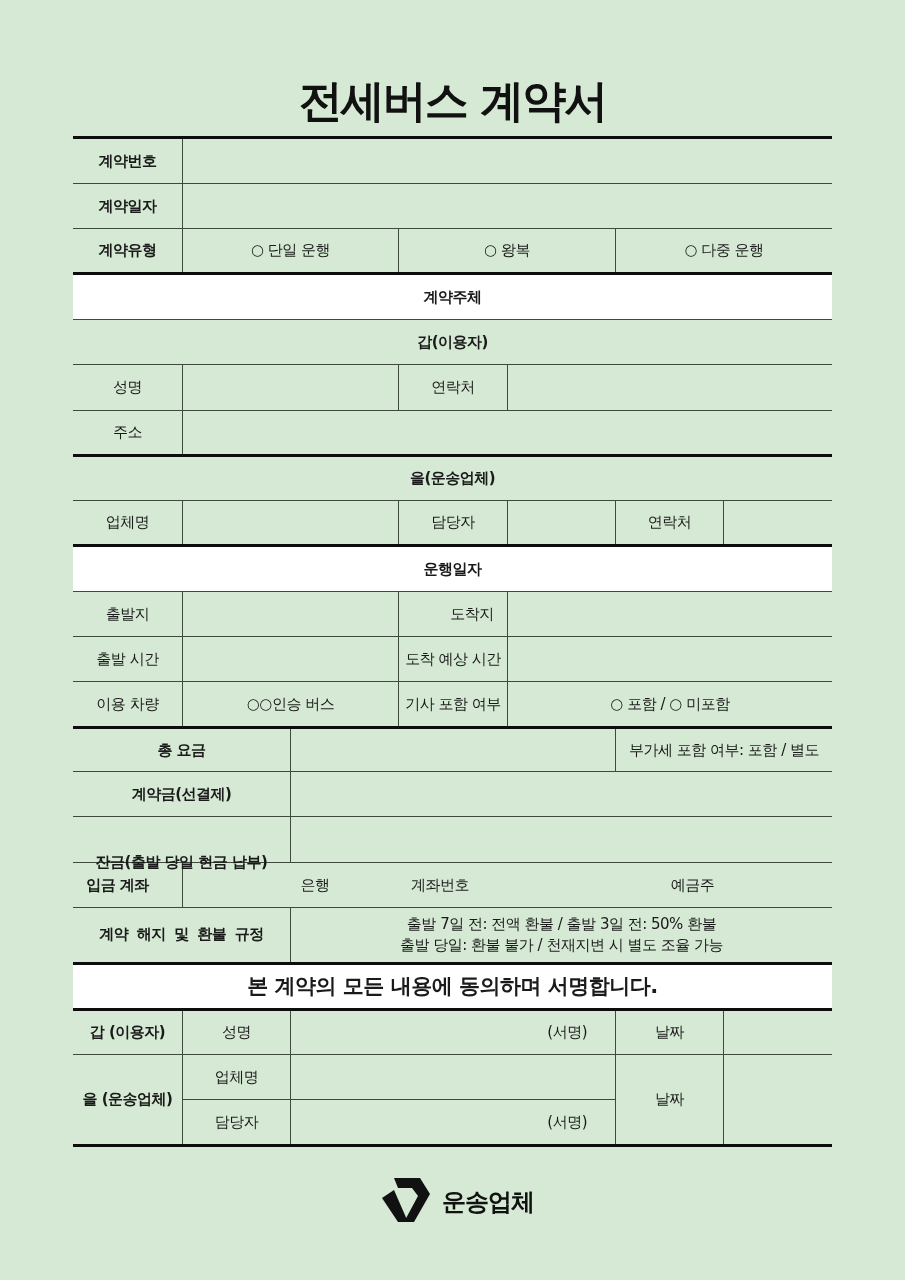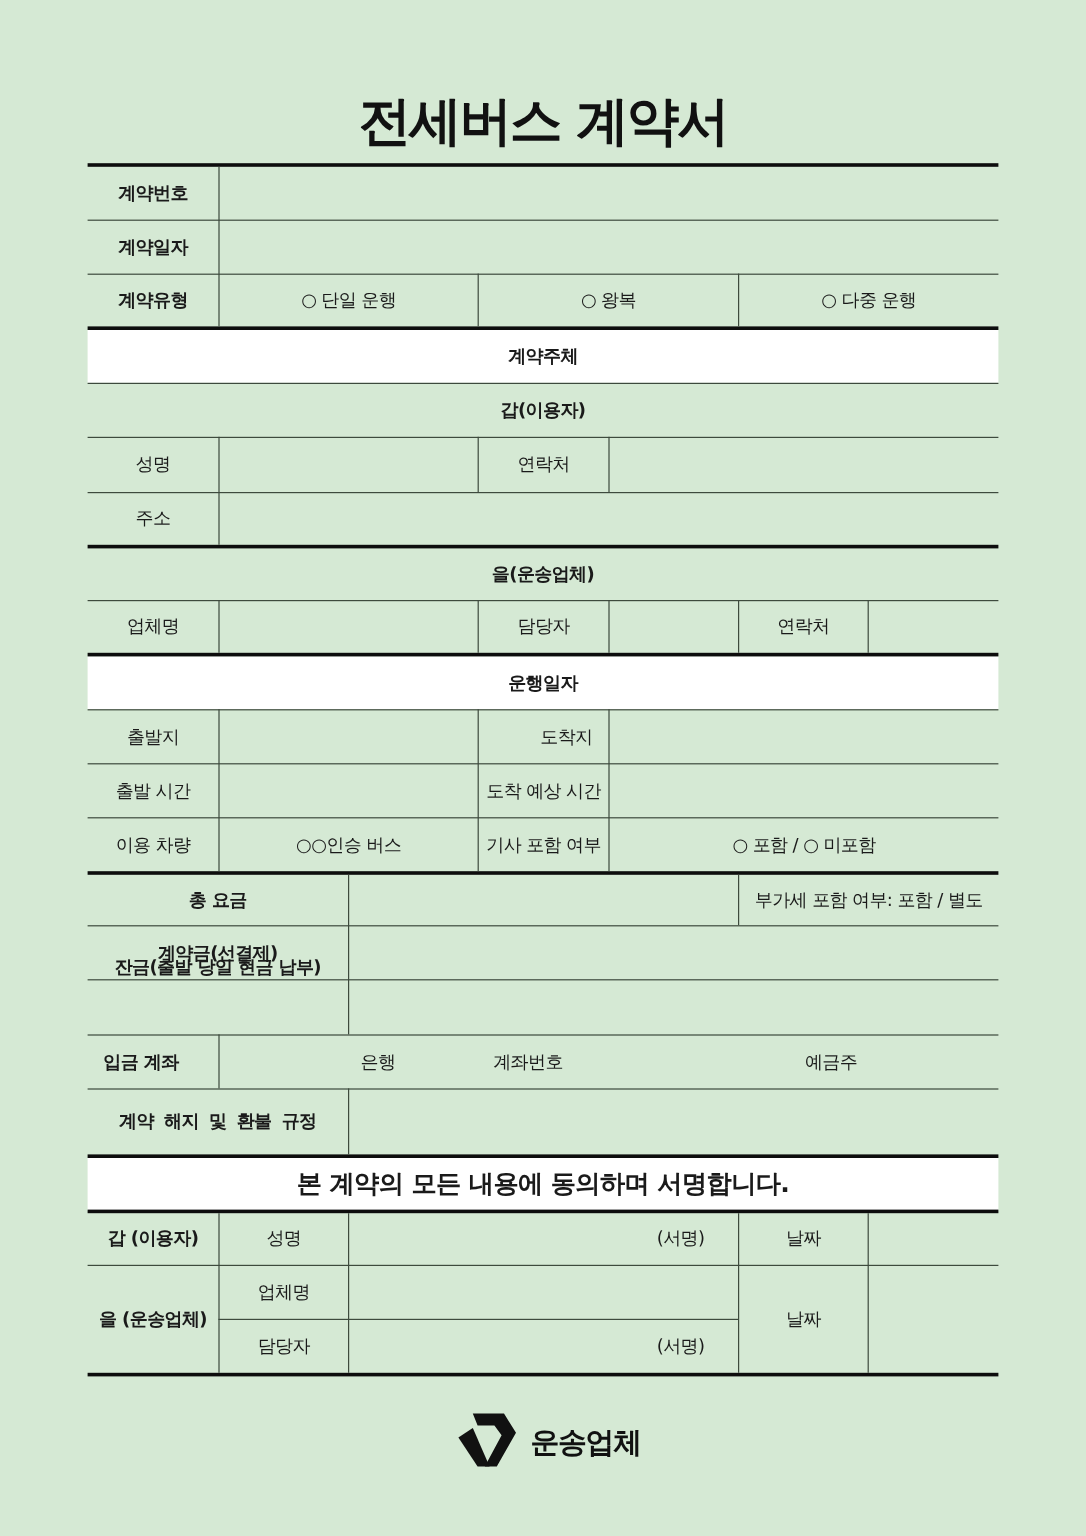--- a/index.html
+++ b/index.html
@@ -128,30 +128,32 @@
 <div class="cell" style="left:399px;top:682px;width:108px;height:44px;">기사 포함 여부</div>
 <div class="cell" style="left:508px;top:682px;width:324px;height:44px;">○ 포함 / ○ 미포함</div>
 
 <div class="cell b" style="left:73px;top:729px;width:217px;height:42px;">총 요금</div>
 <div class="cell" style="left:291px;top:729px;width:324px;height:42px;"></div>
 <div class="cell" style="left:616px;top:729px;width:216px;height:42px;">부가세 포함 여부: 포함 / 별도</div>
 
 <div class="cell b" style="left:73px;top:772px;width:217px;height:44px;">계약금(선결제)</div>
 <div class="cell" style="left:291px;top:772px;width:541px;height:44px;"></div>
 
-<div class="cell b" style="left:73px;top:784px;width:217px;height:45px;">잔금(출발 당일 현금 납부)</div>
+<div class="cell b" style="left:73px;top:840px;width:217px;height:45px;">잔금(출발 당일 현금 납부)</div>
 <div class="cell" style="left:291px;top:817px;width:541px;height:45px;"></div>
 
 <div class="cell b" style="left:63px;top:863px;width:109px;height:44px;">입금 계좌</div>
 <div class="cell" style="left:280px;top:863px;width:70px;height:44px;">은행</div>
 <div class="cell" style="left:395px;top:863px;width:90px;height:44px;">계좌번호</div>
 <div class="cell" style="left:655px;top:863px;width:75px;height:44px;">예금주</div>
 
 <div class="cell b" style="left:73px;top:908px;width:217px;height:54px;font-family:Liberation Mono, monospace;">계약 해지 및 환불 규정</div>
 <div class="cell" style="left:291px;top:908px;width:541px;height:54px;flex-direction:column;">
+  <span>출발 7일 전: 전액 환불 / 출발 3일 전: 50% 환불</span>
+  <span>출발 당일: 환불 불가 / 천재지변 시 별도 조율 가능</span>
 </div>
 
 <div class="cell big" style="left:73px;top:965px;width:759px;height:43px;">본 계약의 모든 내용에 동의하며 서명합니다.</div>
 
 <div class="cell b" style="left:73px;top:1011px;width:109px;height:43px;">갑 (이용자)</div>
 <div class="cell" style="left:183px;top:1011px;width:107px;height:43px;">성명</div>
 <div class="cell r" style="left:291px;top:1011px;width:324px;height:43px;">(서명)</div>
 <div class="cell" style="left:616px;top:1011px;width:107px;height:43px;">날짜</div>
 <div class="cell" style="left:724px;top:1011px;width:108px;height:43px;"></div>
 

